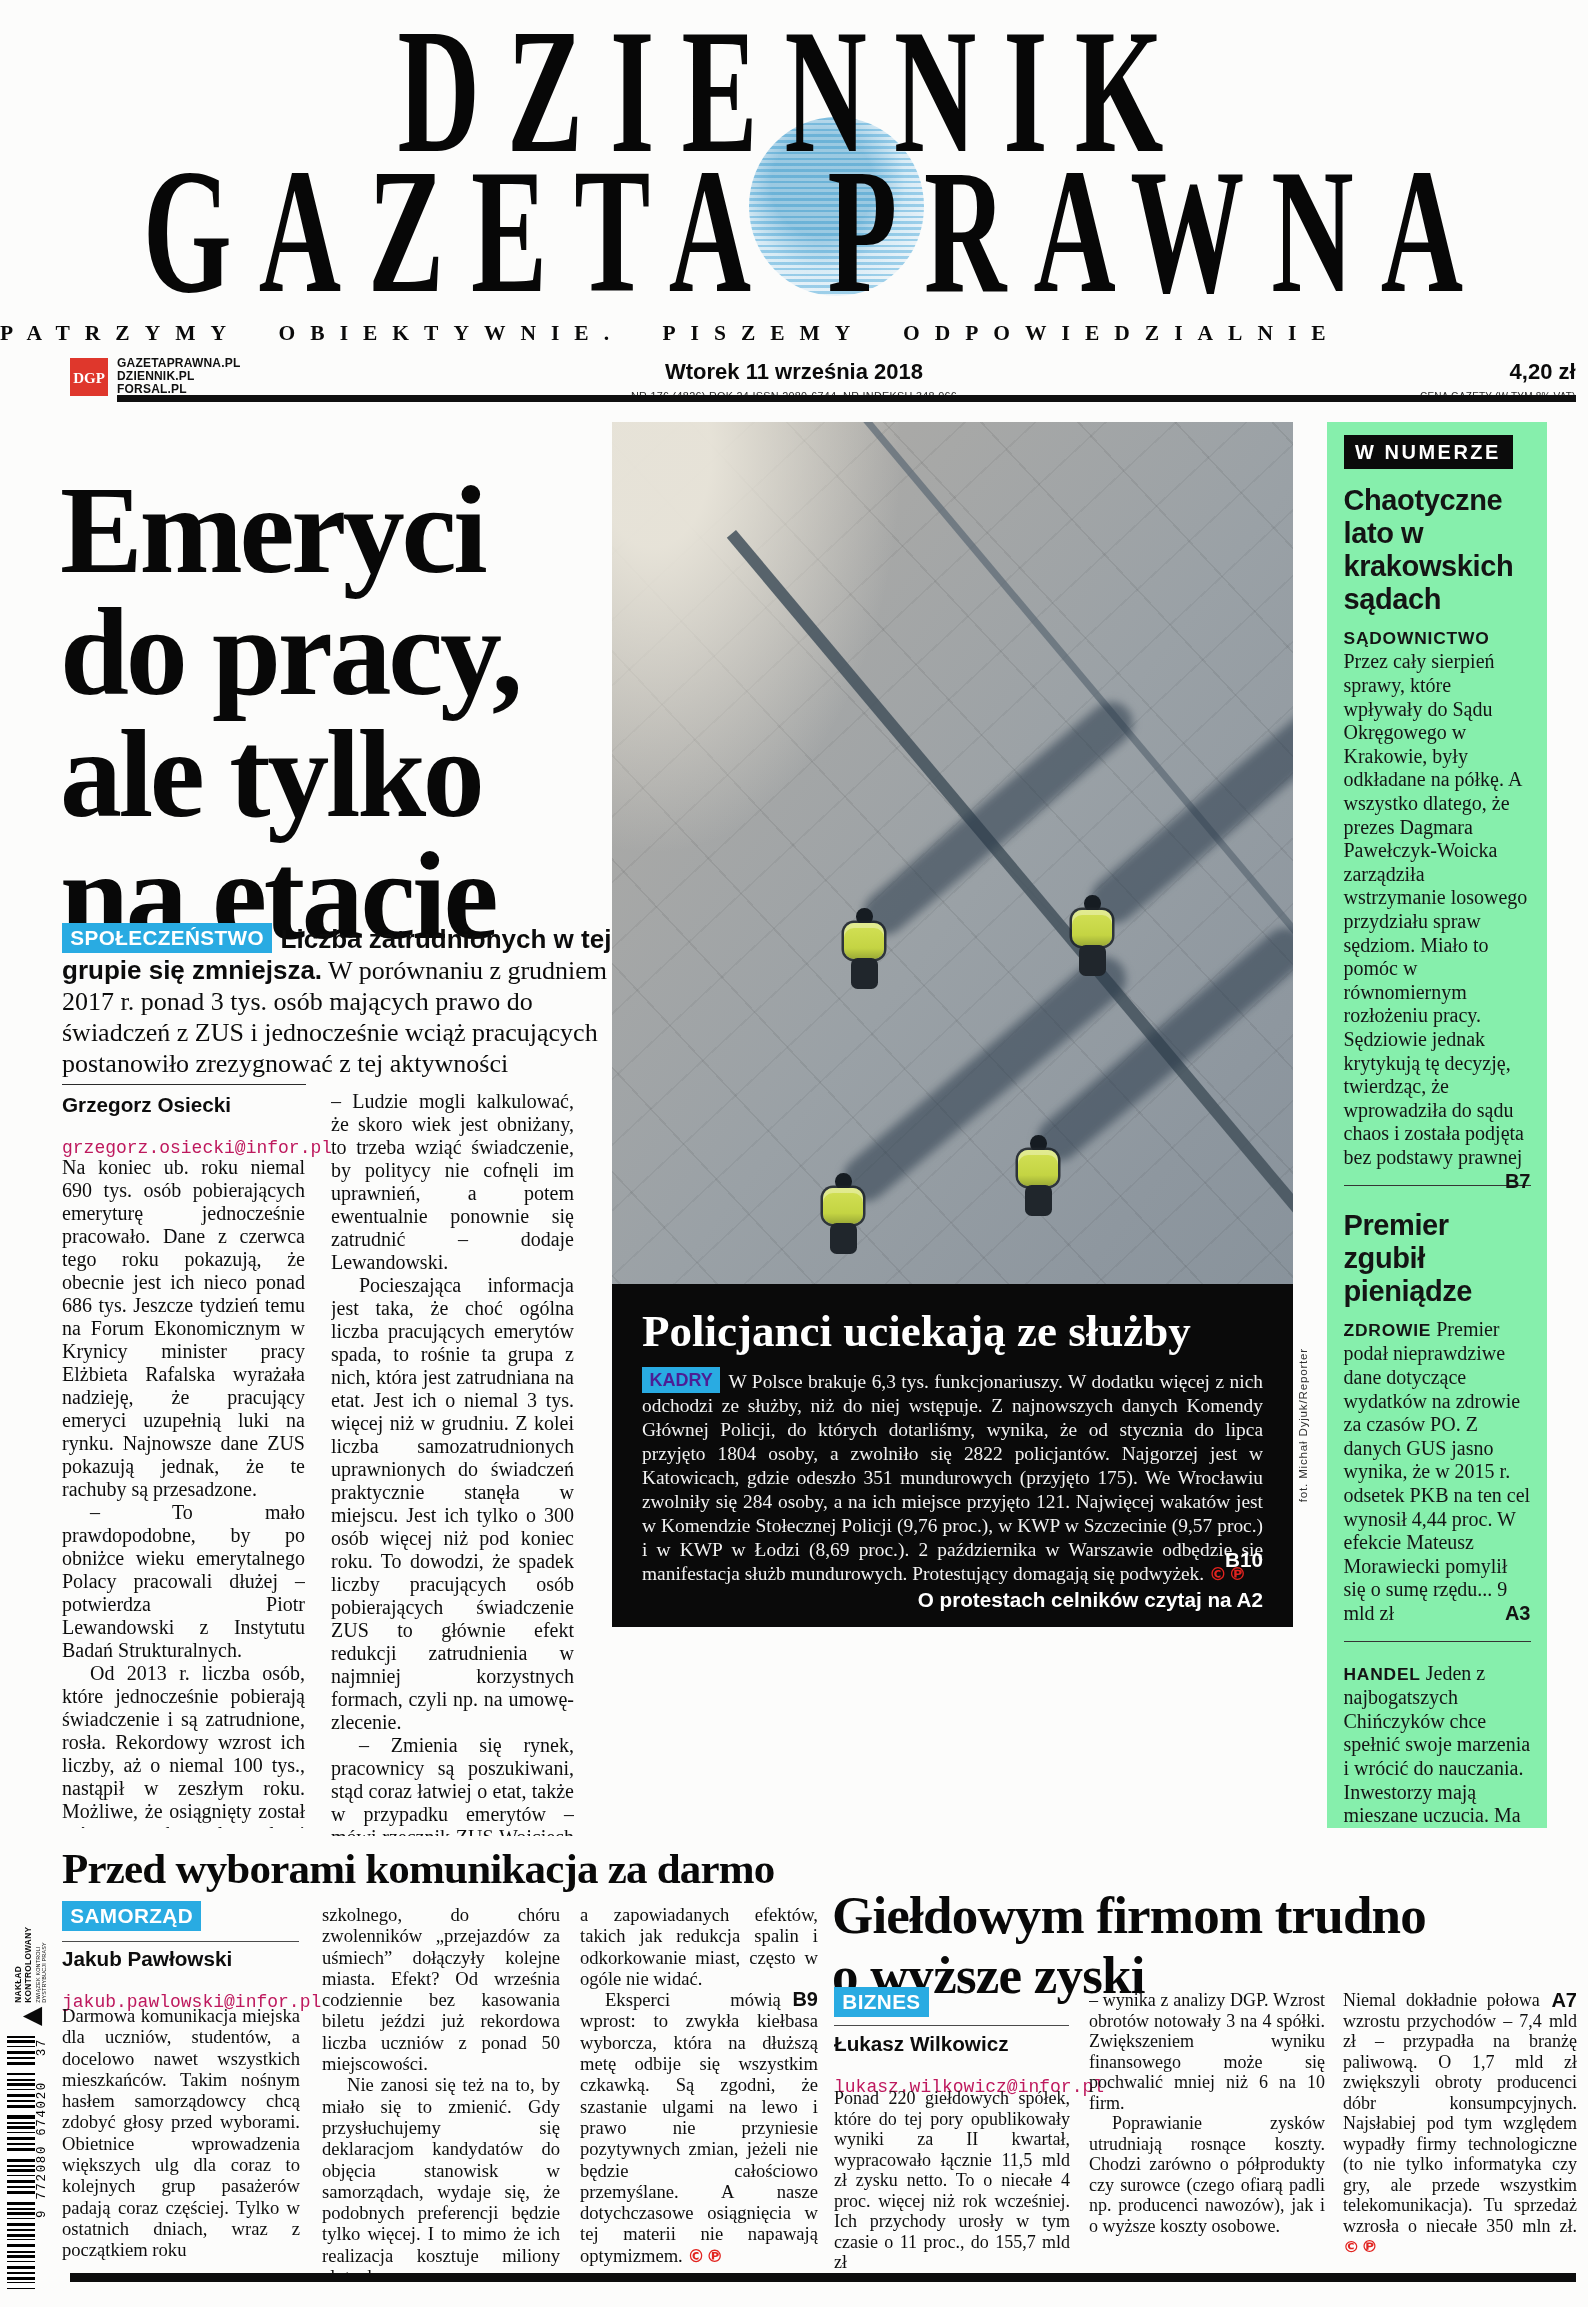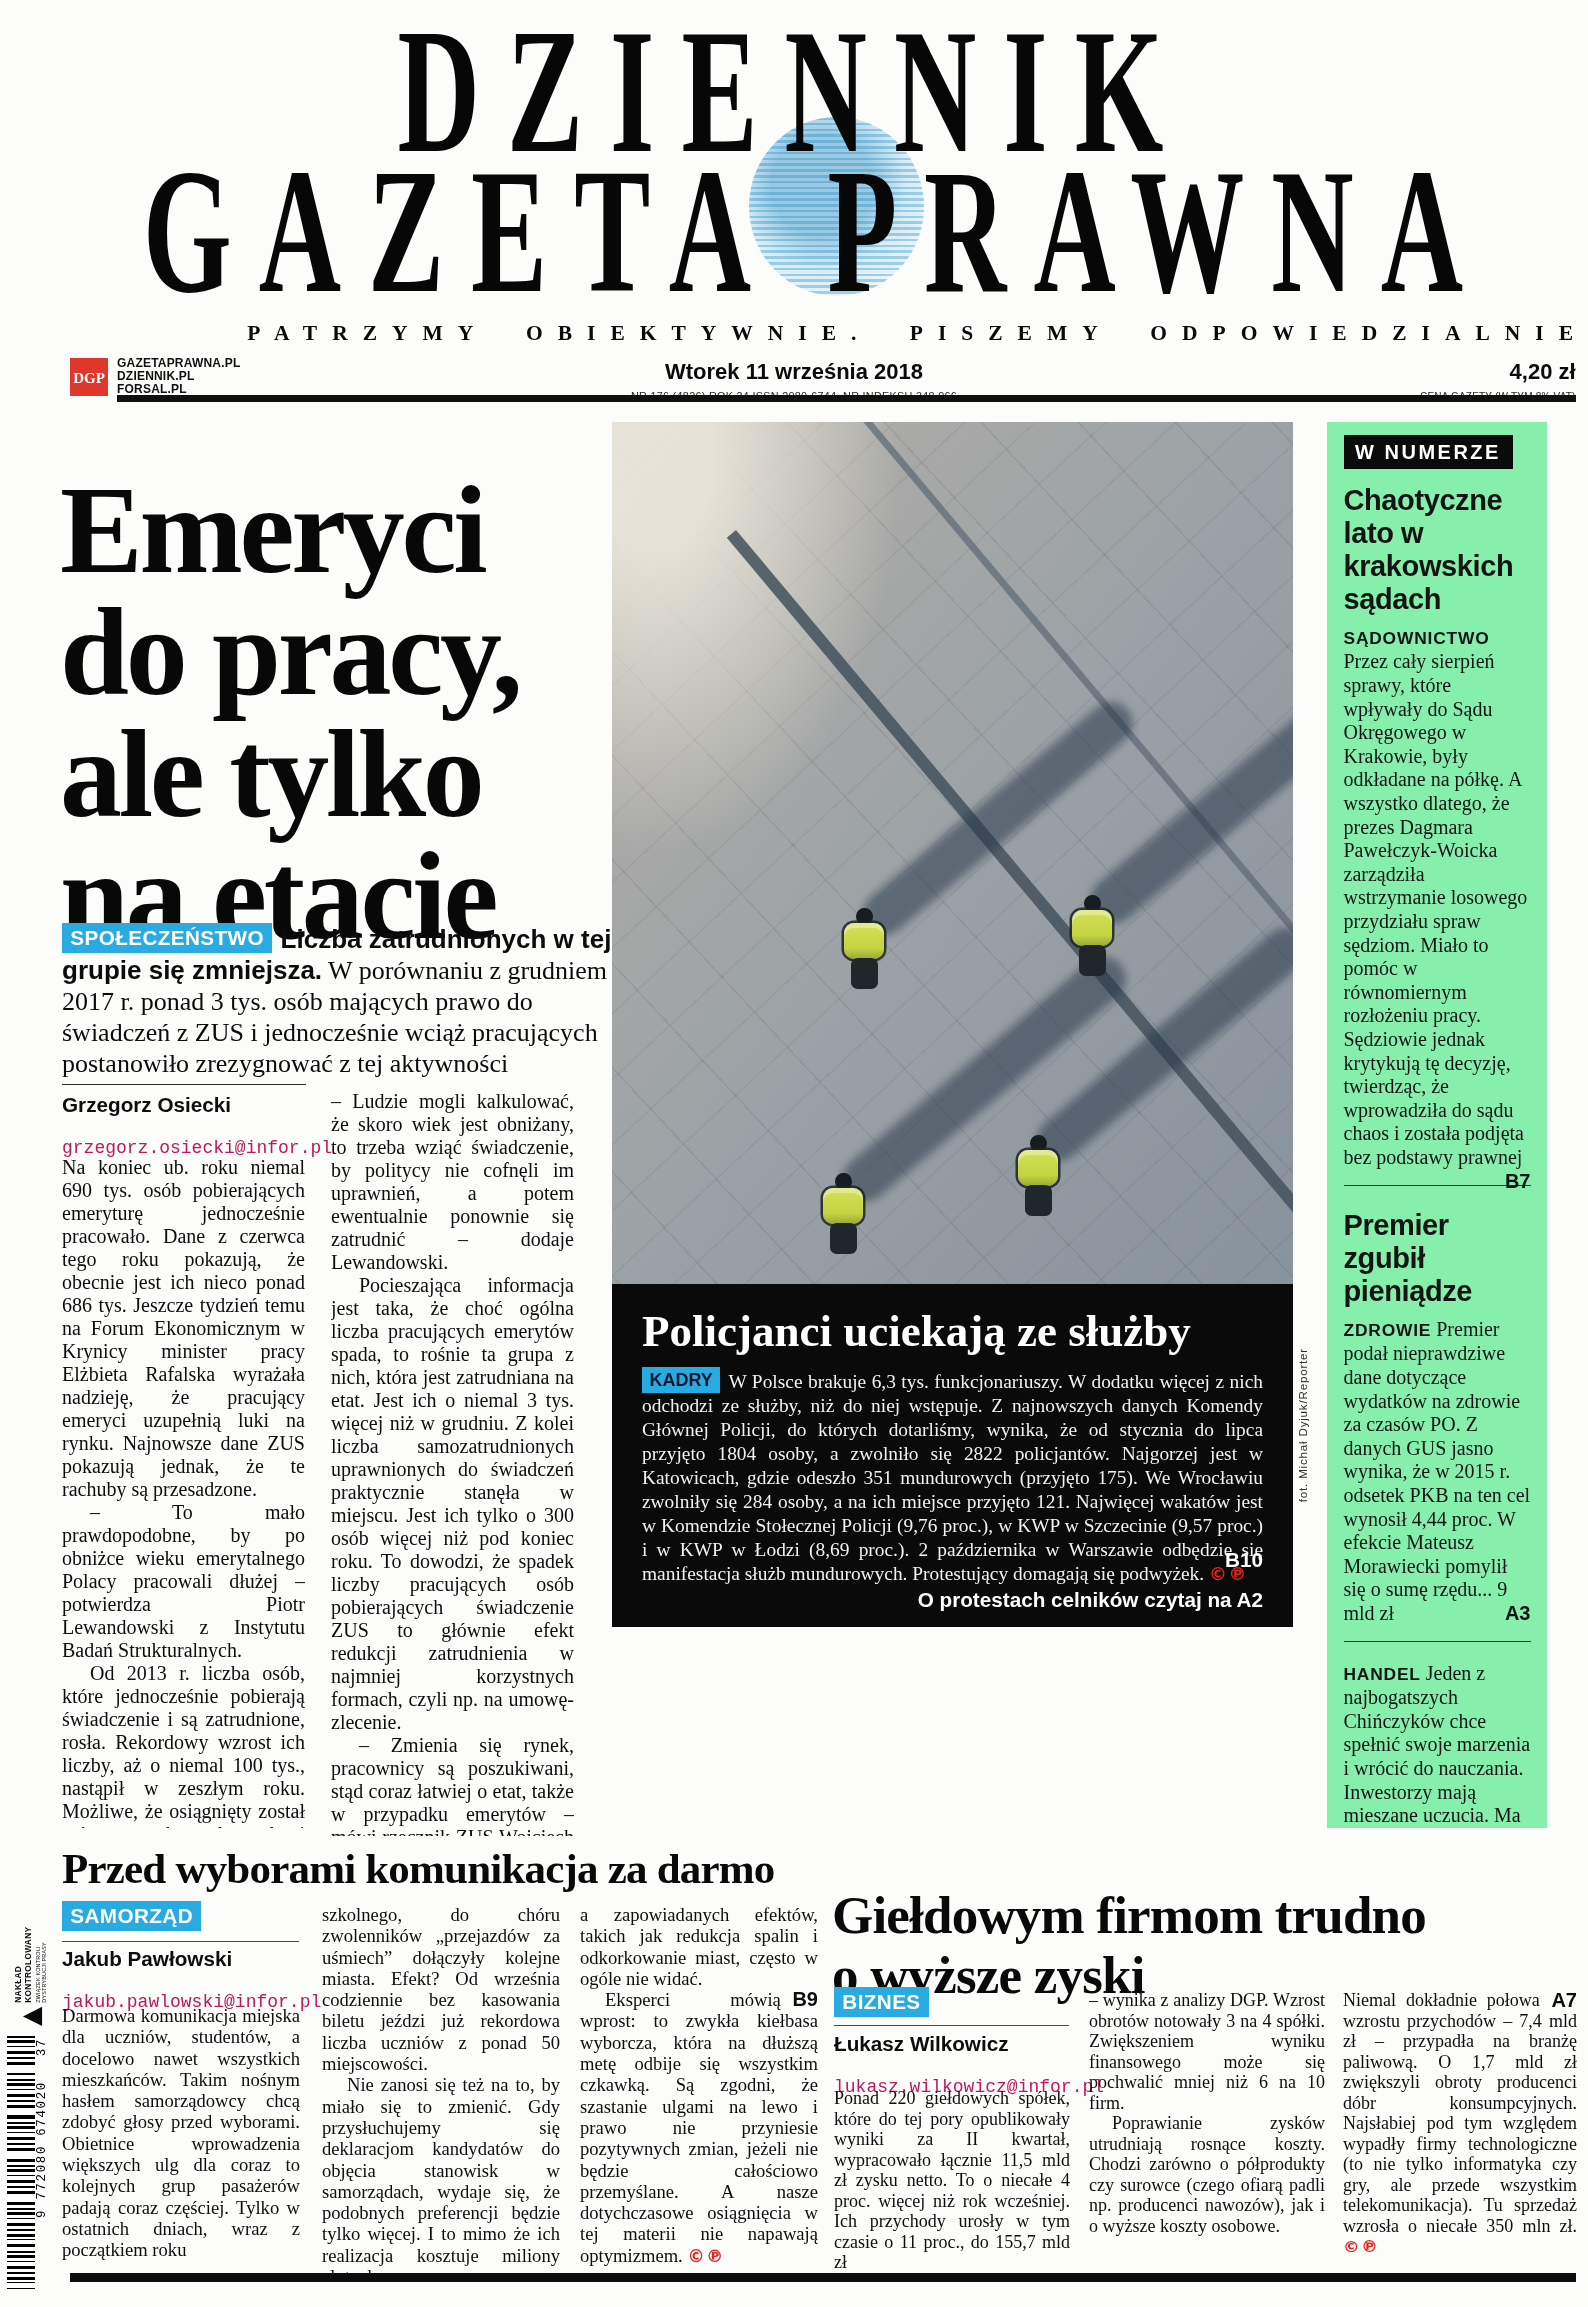--- a/index.html
+++ b/index.html
@@ -9,21 +9,21 @@
   
   .globe{position:absolute;left:749px;top:117px;width:175px;height:179px;border-radius:50%;
          background:
            radial-gradient(circle at 42% 38%, rgba(58,150,200,.50) 0 34%, rgba(120,190,230,.28) 55%, rgba(160,210,240,.18) 75%),
            repeating-linear-gradient(180deg, rgba(80,170,215,.55) 0 2.5px, rgba(255,255,255,0) 2.5px 5.8px);
          z-index:0;}
   .mast-line{position:absolute;left:0;right:0;text-align:center;font-weight:bold;color:#070707;
              line-height:1;white-space:nowrap;z-index:1;}
   .mast1{top:21.5px;font-size:139px;letter-spacing:33px;transform:scale(.82,1.28);}
   .mast2{top:162px;font-size:139px;letter-spacing:33px;transform:scale(.82,1.28);}
-  .tagline{position:absolute;left:0;right:0;top:321px;text-align:right;font-weight:bold;
+  .tagline{position:absolute;left:0;right:0;top:321px;text-align:left;font-weight:bold;
            font-size:21.5px;letter-spacing:15px;word-spacing:18px;color:#0a0a0a;z-index:1;}
 
   
   .dgp-box{position:absolute;left:70px;top:358px;width:38px;height:38px;background:#df372c;
            color:#fff;font-weight:bold;font-size:15px;text-align:center;line-height:40px;
            font-family:"Liberation Serif",serif;}
   .sites{position:absolute;left:117px;top:357px;font-family:"Liberation Sans",sans-serif;
          font-weight:bold;font-size:12px;line-height:13.2px;letter-spacing:0.2px;color:#101010;}
   .datewrap{position:absolute;left:50%;top:359px;transform:translateX(-50%);text-align:center;}
   .date{font-family:"Liberation Sans",sans-serif;font-weight:bold;font-size:22px;color:#0b0b0b;}
@@ -80,21 +80,21 @@
   .fig-vest{position:absolute;left:7.4px;top:15px;width:40px;height:36px;border-radius:10px;
             background:linear-gradient(180deg,#d3e156 0%,#c4d443 70%,#9aa936 100%);
             box-shadow:inset 0 5px 0 rgba(255,255,255,.35), 0 0 0 2.5px rgba(28,34,40,.85);}
   .fig-legs{position:absolute;left:14px;top:50px;width:26.5px;height:31px;border-radius:6.6px;background:#20262c;}
   .f1{left:225px;top:486px;} .f2{left:453px;top:473px;} .f3{left:204px;top:751px;} .f4{left:399px;top:713px;}
 
   .overlay{position:absolute;left:0;bottom:0;width:681px;height:343px;background:#0a0a0a;
            box-sizing:border-box;padding:20px 30px;color:#fff;}
   .ov-title{font-weight:bold;font-size:45px;line-height:50px;margin:1.7px 0 11.6px;color:#fff;}
   .ov-text{margin:0;font-size:19.4px;line-height:24px;text-align:justify;color:#f2f2f2;}
-  .ov-label{display:inline-block;background:#29abe2;color:#0f172a;font-family:"Liberation Sans",sans-serif;
+  .ov-label{display:inline-block;background:#29abe2;color:#4c1d95;font-family:"Liberation Sans",sans-serif;
             font-weight:bold;font-size:18px;line-height:1;padding:4.1px 7.4px 3.3px;margin-right:8.3px;vertical-align:1.7px;}
   .ov-ref{position:absolute;right:30px;bottom:55px;font-family:"Liberation Sans",sans-serif;
           font-weight:bold;font-size:20.7px;color:#fff;}
   .ov-note{position:absolute;right:30px;bottom:15px;font-family:"Liberation Sans",sans-serif;
            font-weight:bold;font-size:20.7px;color:#fff;}
   .credit{position:absolute;left:1296px;top:1348px;writing-mode:vertical-rl;transform:rotate(180deg);
           font-family:"Liberation Sans",sans-serif;font-size:11.6px;letter-spacing:0.8px;color:#2e2e2e;}
 
   
   .sidebar{position:absolute;left:1327px;top:422px;width:220px;height:1406px;background:#86efac;

